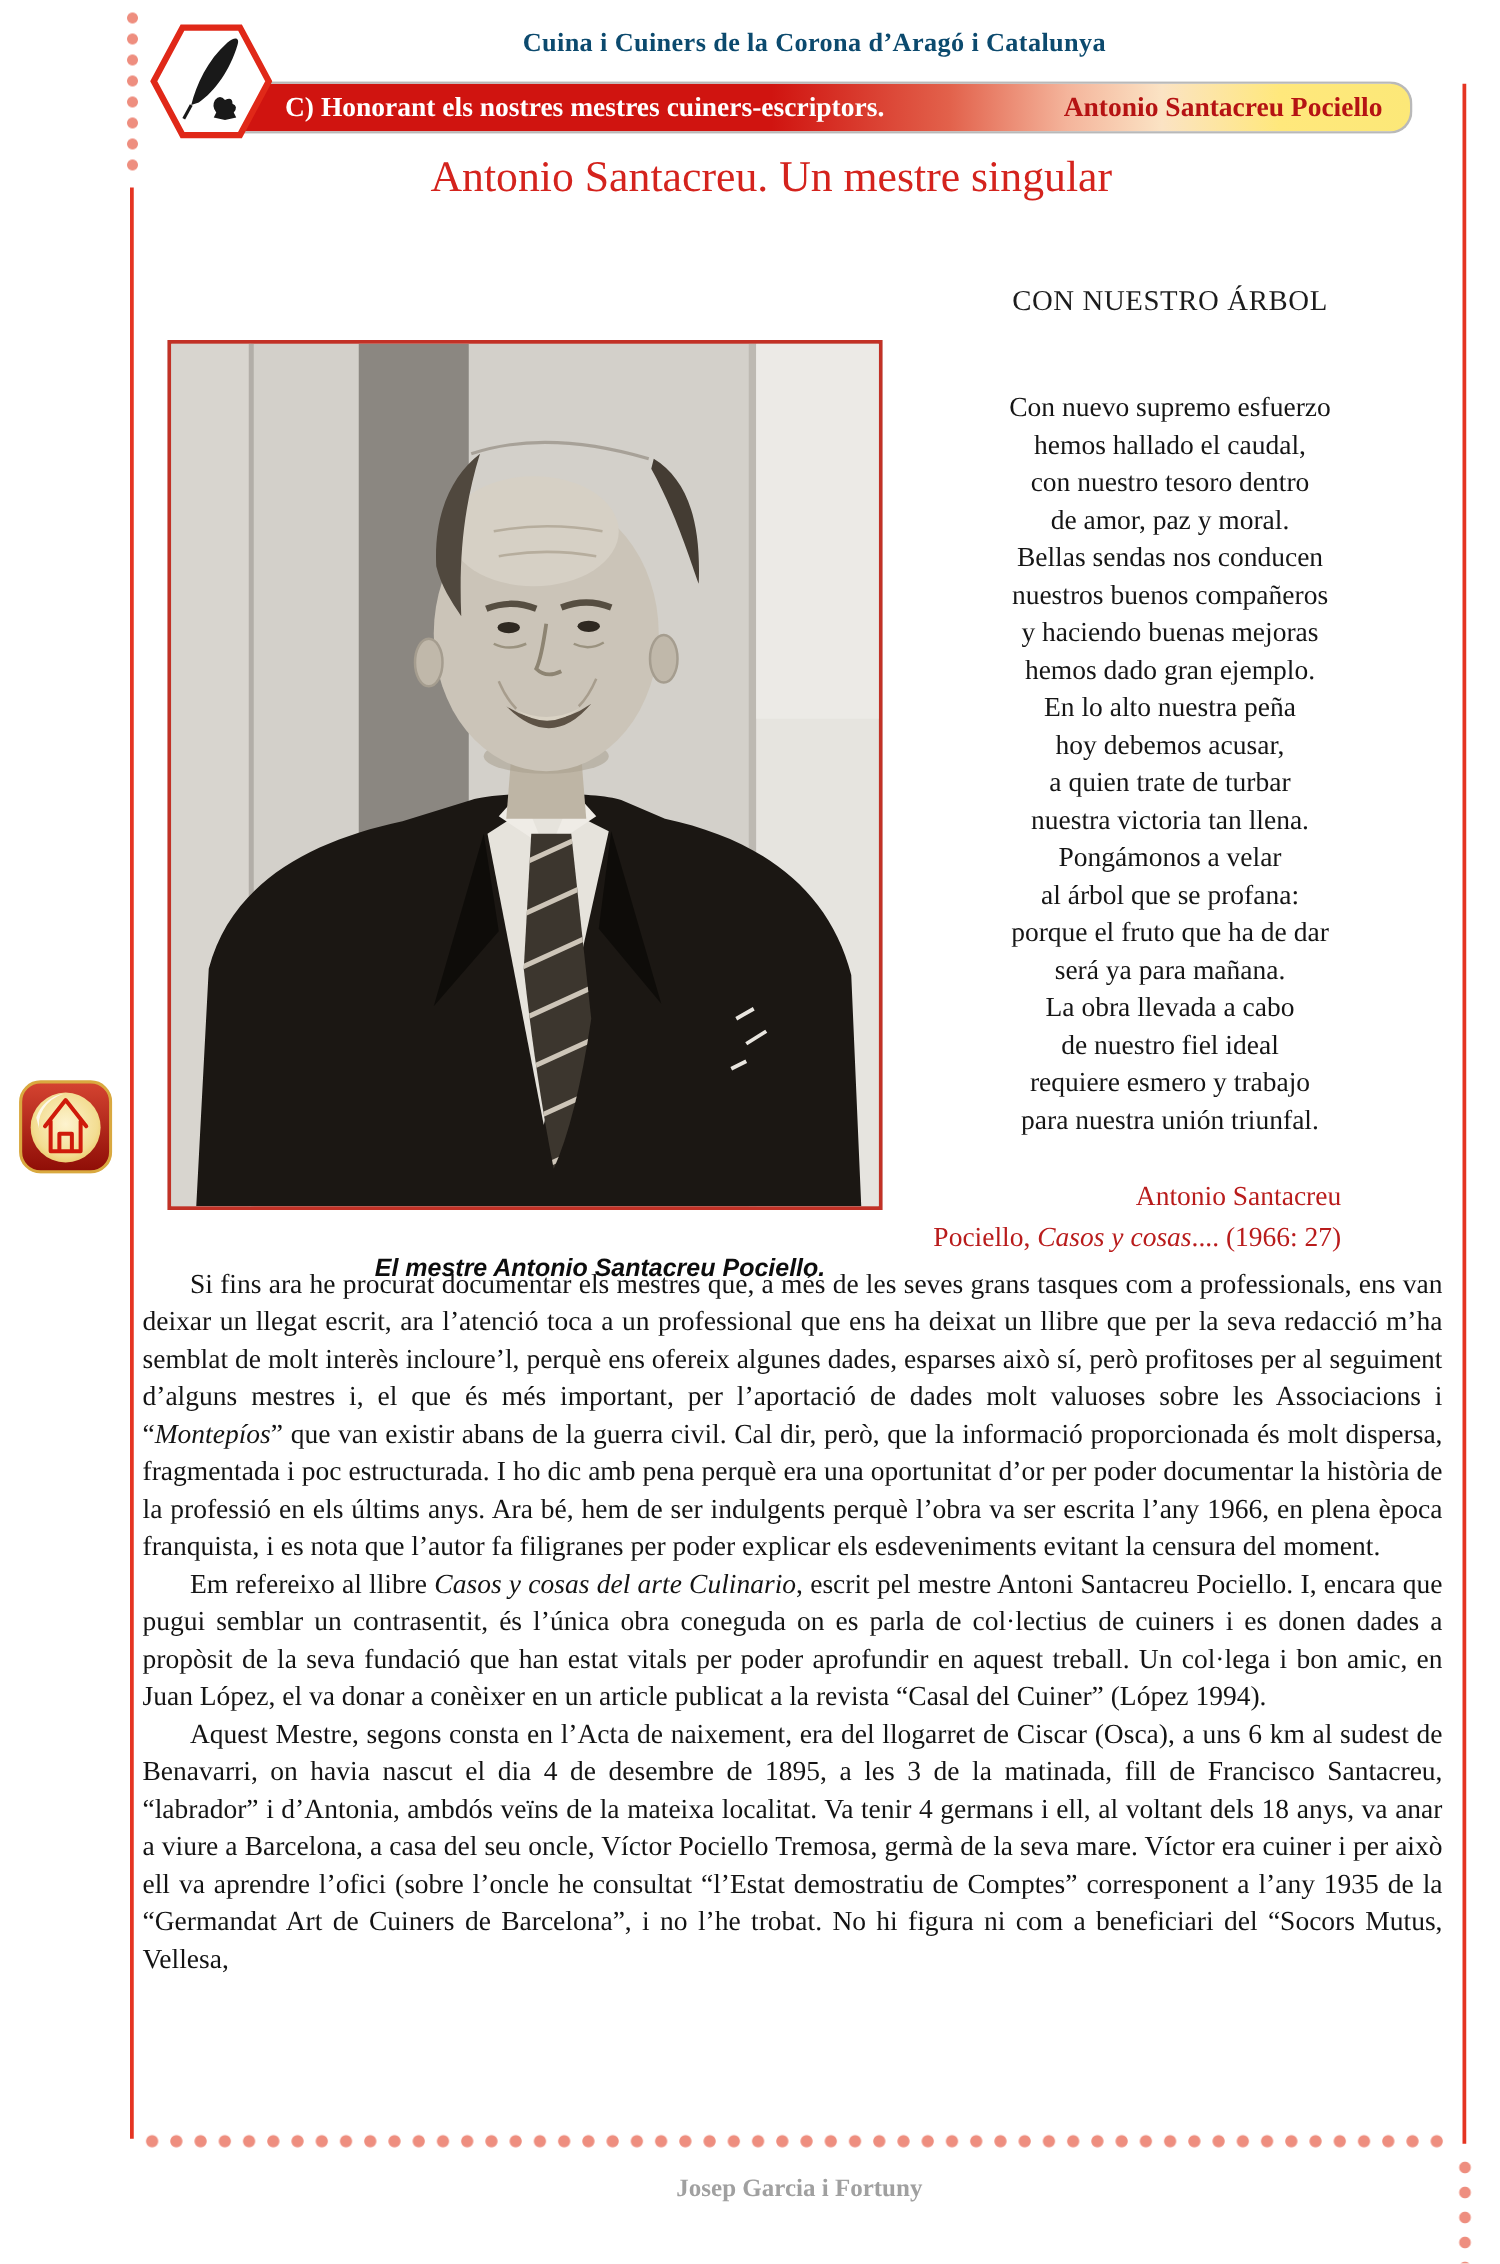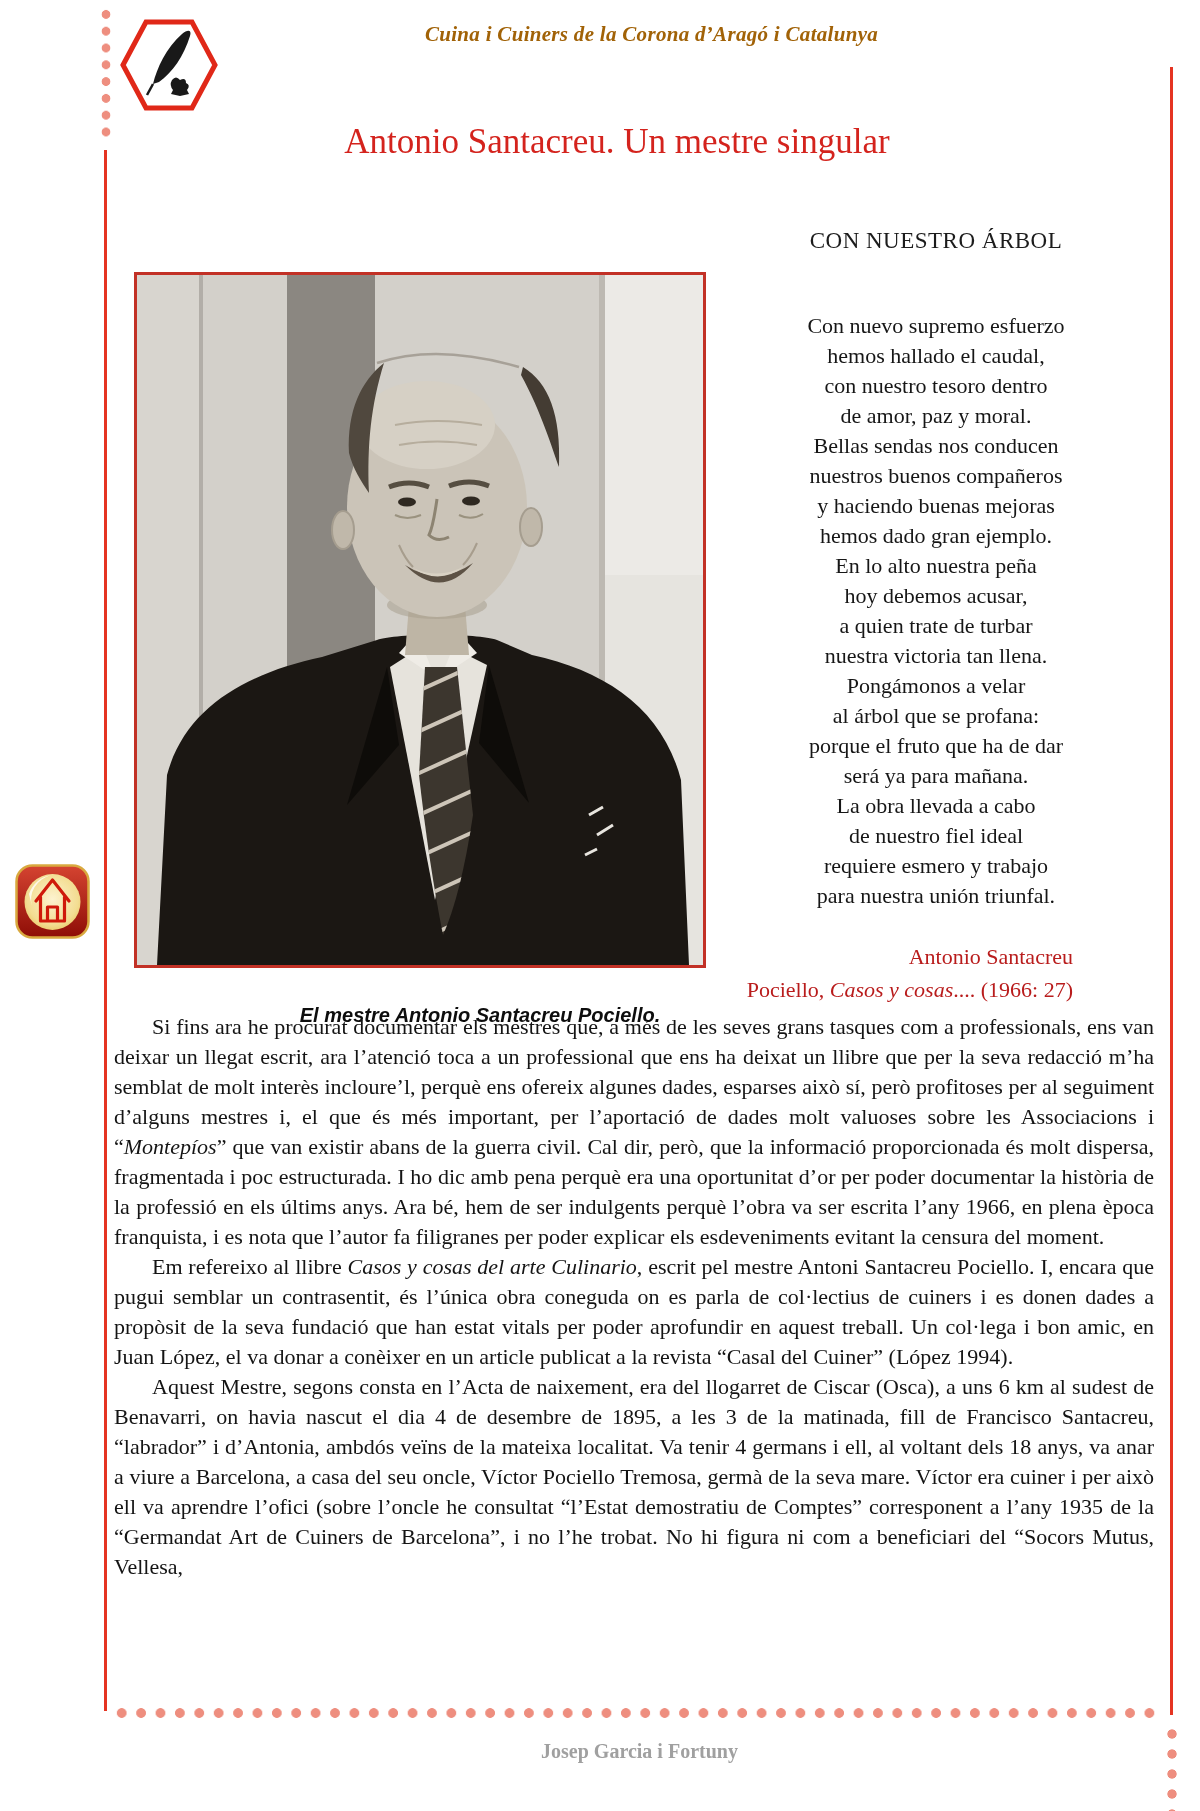--- a/index.html
+++ b/index.html
@@ -11,21 +11,21 @@
     background:radial-gradient(circle,#ee8e7f 4px,rgba(238,142,127,0) 4.7px) center top/12px 16.8px repeat-y;}
   .line-left{position:absolute;left:104px;top:150px;width:3px;height:1561px;background:#e53422;}
   .line-right{position:absolute;left:1170px;top:67px;width:3px;height:1648px;background:#e53422;}
   .dots-bottom{position:absolute;left:112px;top:1707px;width:1048px;height:12px;
     background:radial-gradient(circle,#ee8e7f 4.5px,rgba(238,142,127,0) 5.2px) left center/19.4px 12px repeat-x;}
   .dots-right{position:absolute;left:1166px;top:1724px;width:12px;height:87px;
     background:radial-gradient(circle,#ee8e7f 4.3px,rgba(238,142,127,0) 5px) center top/12px 20px repeat-y;}
 
   
   .doc-title{position:absolute;left:130px;top:22px;width:1043px;text-align:center;
-    font-size:21px;font-weight:bold;color:#a16207;letter-spacing:.3px;font-style:italic;}
+    font-size:21px;font-weight:bold;color:#0c4a6e;letter-spacing:.3px;}
   .banner{position:absolute;left:182px;top:65px;width:946px;height:38px;
     background:linear-gradient(to right,#d01410 0%,#d01410 46%,#e2614b 61%,#f4b49b 71%,#fbe3c4 79%,#ffe87c 89%,#fce878 100%);
     border:2px solid #b9b9b9;border-left:none;border-radius:0 18px 18px 0;
     line-height:38px;white-space:nowrap;}
   .banner-left{position:absolute;left:46px;font-size:22px;font-weight:bold;color:#ffffff;}
   .banner-right{position:absolute;right:22px;font-size:22px;font-weight:bold;color:#b51313;}
   .hexbadge{position:absolute;left:120px;top:18px;width:98px;height:94px;}
 
   
   .main-title{position:absolute;left:106px;top:122px;width:1022px;margin:0;text-align:center;
@@ -62,20 +62,24 @@
 <div class="page">
 
   <div class="dots-left"></div>
   <div class="line-left"></div>
   <div class="line-right"></div>
   <div class="dots-bottom"></div>
   <div class="dots-right"></div>
 
   <div class="doc-title">Cuina i Cuiners de la Corona d’Aragó i Catalunya</div>
 
+  <div class="banner">
+    <span class="banner-left">C) Honorant els nostres mestres cuiners-escriptors.</span>
+    <span class="banner-right">Antonio Santacreu Pociello</span>
+  </div>
 
   <div class="hexbadge">
     <svg viewBox="0 0 98 94">
       <polygon points="3,47 26,4 72,4 95,47 72,90 26,90" fill="#ffffff" stroke="#e02818" stroke-width="5"></polygon>
       <path d="M33,66 C37,50 46,30 62,16 C68,11 72,12 70,18 C64,38 52,55 39,64 Z" fill="#191919"></path>
       <path d="M33,66 L27,77" stroke="#191919" stroke-width="2.5" fill="none"></path>
       <path d="M52,62 q4,-5 8,0 q6,-3 6,3 q5,2 1,7 l2,4 l-9,2 l-9,-2 l2,-4 q-4,-5 -1,-10 Z" fill="#191919"></path>
     </svg>
   </div>
 

